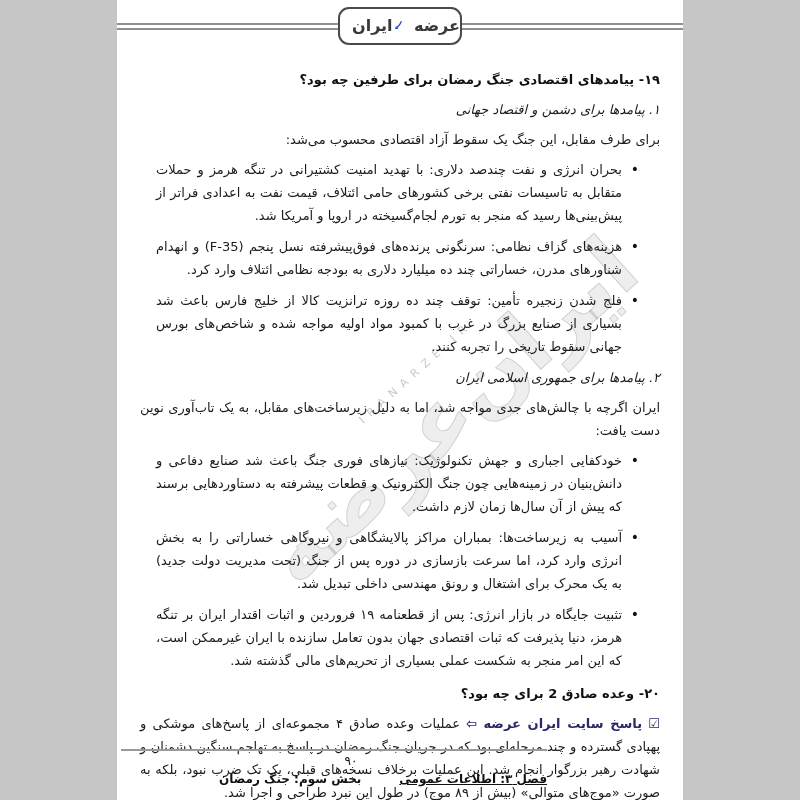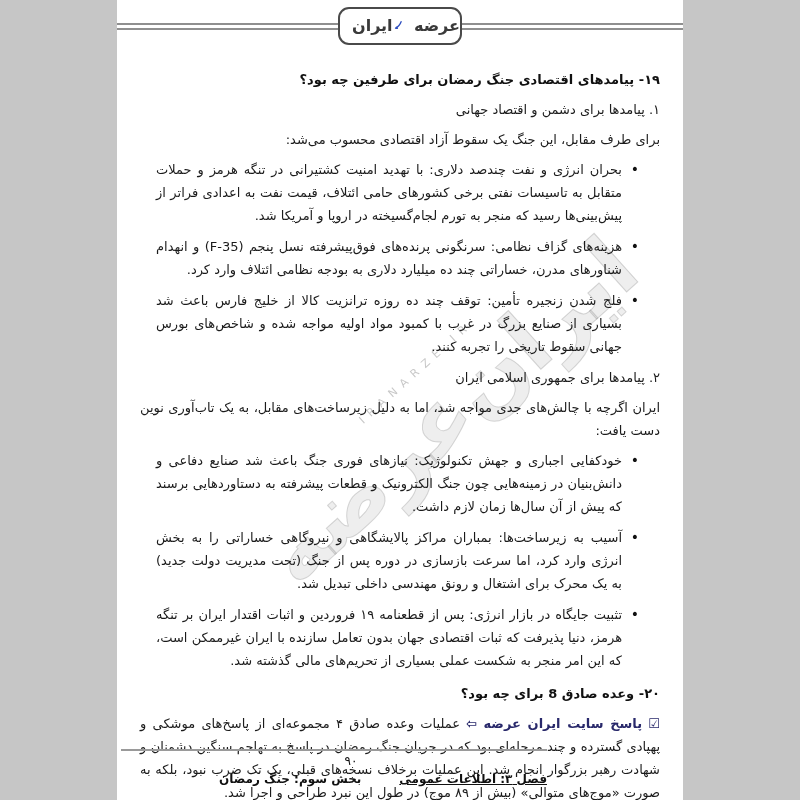--- a/index.html
+++ b/index.html
@@ -48,21 +48,21 @@
   
   .content {
     position:relative; z-index:1; padding:8px 23px 0 23px;
     direction:rtl; text-align:justify;
     font-size:13px; line-height:23px; color:#1b1b1b;
   }
   .q-heading { font-weight:bold; color:#111; margin:10px 0 7px; }
   .para { margin:0 0 7px; }
   .answer-label { color:#29296b; font-weight:bold; }
   .answer-glyph { color:#29296b; font-weight:bold; }
-  .section-title { margin:4px 0 7px; }
+  .section-title { margin:4px 0 7px;font-style:italic; }
   .bullets { list-style:none; margin:0 0 2px; }
   .bullets li {
     position:relative; padding-right:22px; margin:0 16px 8px;
   }
   .bullets li::before {
     content:"\2022"; position:absolute; right:5px; top:0;
     color:#111; font-size:14px;
   }
   
   .page-footer {
@@ -120,21 +120,21 @@
 
       <p class="section-title">۲. پیامدها برای جمهوری اسلامی ایران</p>
       <p class="para">ایران اگرچه با چالش‌های جدی مواجه شد، اما به دلیل زیرساخت‌های مقابل، به یک تاب‌آوری نوین دست یافت:</p>
 
       <ul class="bullets">
         <li>خودکفایی اجباری و جهش تکنولوژیک: نیازهای فوری جنگ باعث شد صنایع دفاعی و دانش‌بنیان در زمینه‌هایی چون جنگ الکترونیک و قطعات پیشرفته به دستاوردهایی برسند که پیش از آن سال‌ها زمان لازم داشت.</li>
         <li>آسیب به زیرساخت‌ها: بمباران مراکز پالایشگاهی و نیروگاهی خساراتی را به بخش انرژی وارد کرد، اما سرعت بازسازی در دوره پس از جنگ (تحت مدیریت دولت جدید) به یک محرک برای اشتغال و رونق مهندسی داخلی تبدیل شد.</li>
         <li>تثبیت جایگاه در بازار انرژی: پس از قطعنامه ۱۹ فروردین و اثبات اقتدار ایران بر تنگه هرمز، دنیا پذیرفت که ثبات اقتصادی جهان بدون تعامل سازنده با ایران غیرممکن است، که این امر منجر به شکست عملی بسیاری از تحریم‌های مالی گذشته شد.</li>
       </ul>
 
-      <div class="q-heading">۲۰- وعده صادق 8 برای چه بود؟</div>
+      <div class="q-heading">۲۰- وعده صادق 2 برای چه بود؟</div>
 
       <p class="para"><span class="answer-glyph">☑</span> <span class="answer-label">پاسخ سایت ایران عرضه</span> <span class="answer-glyph">⇦</span> <span>عملیات وعده صادق ۴ مجموعه‌ای از پاسخ‌های موشکی و پهپادی گسترده و چند مرحله‌ای بود که در جریان جنگ رمضان در پاسخ به تهاجم سنگین دشمنان و شهادت رهبر بزرگوار انجام شد. این عملیات برخلاف نسخه‌های قبلی، یک تک ضرب نبود، بلکه به صورت «موج‌های متوالی» (بیش از ۸۹ موج) در طول این نبرد طراحی و اجرا شد.</span></p>
 
     </div>
 
     <div class="page-footer">
       <div class="footer-rule"></div>
       <div class="footer-pageno">۹۰</div>
       <div class="footer-row">
         <span class="footer-right">فصل ۳: اطلاعات عمومی</span>

